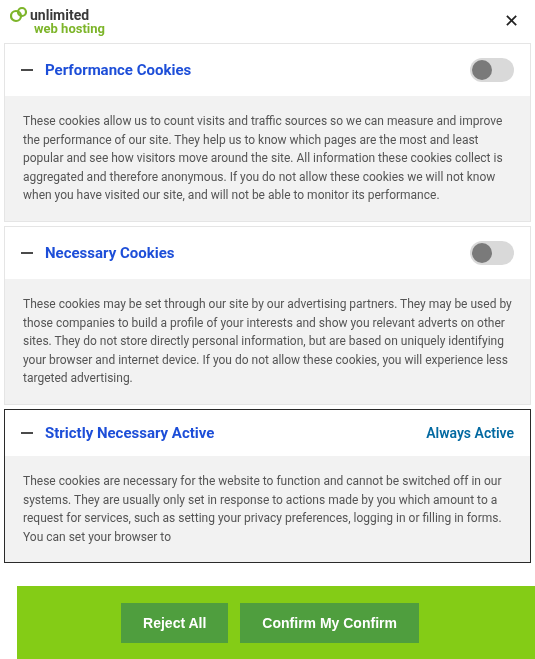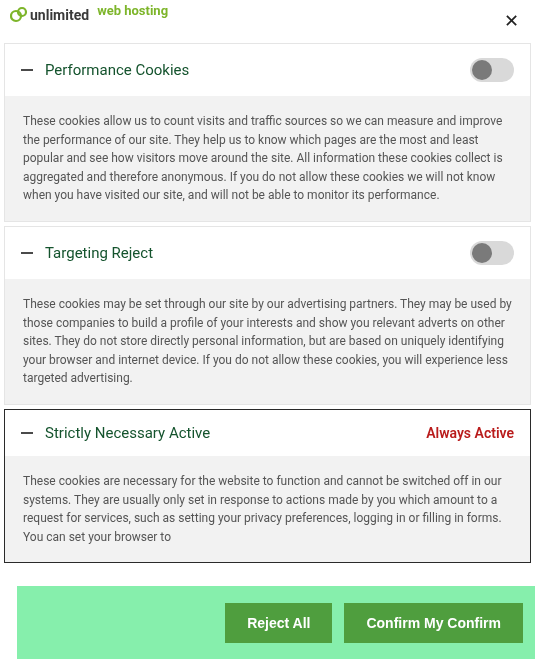--- a/index.html
+++ b/index.html
@@ -1,34 +1,34 @@
 <!DOCTYPE html>
 <html><head>
 <meta charset="utf-8">
 <style>
 *{box-sizing:border-box;margin:0;padding:0}
 body{width:535px;height:659px;font-family:-apple-system,BlinkMacSystemFont,"Segoe UI",Roboto,Arial,sans-serif;color:#4a4a4a;background:#fff;position:relative;overflow:hidden}
 .header{display:flex;align-items:flex-start;justify-content:space-between;padding:6px 12px 4px 10px}
-.logo{display:flex;flex-direction:row;line-height:1}
+.logo{display:flex;flex-direction:column;line-height:1}
 .logo-top{display:flex;align-items:center;font-weight:700;font-size:14px;color:#3a3a3a}
 .logo-mark{width:18px;height:18px;margin-right:2px;position:relative}
 .logo-mark svg{display:block}
-.logo-bottom{font-weight:700;font-size:13px;color:#7db52a;margin-left:8px;margin-top:-2px}
+.logo-bottom{font-weight:700;font-size:13px;color:#7db52a;margin-left:24px;margin-top:-2px}
 .close-x{font-size:18px;color:#222;cursor:pointer;padding:4px}
 .section{border:1px solid #e5e5e5;margin:4px 4px 0 4px}
 .section.active{border:1px solid #2a2a2a}
 .sec-header{display:flex;align-items:center;justify-content:space-between;padding:14px 16px;background:#fff}
 .sec-left{display:flex;align-items:center;gap:12px}
 .minus{width:12px;height:2px;background:#4a4a4a;display:inline-block}
-.sec-title{font-weight:400;font-size:15px;color:#14532d}
+.sec-title{font-weight:700;font-size:15px;color:#1d4ed8}
 .toggle{width:44px;height:24px;background:#d9d9d9;border-radius:12px;position:relative;cursor:pointer}
 .toggle-knob{width:20px;height:20px;background:#7a7a7a;border-radius:50%;position:absolute;top:2px;left:2px}
-.always{color:#b91c1c;font-weight:600;font-size:14px}
+.always{color:#0369a1;font-weight:600;font-size:14px}
 .sec-body{background:#f2f2f2;padding:16px 18px;color:#555;font-size:12px;line-height:1.55}
-.footer{position:absolute;bottom:0;left:17px;right:0;background:#86efac;padding:16px 12px 16px 0;display:flex;justify-content:flex-end;gap:12px;border-top:1px solid rgba(0,0,0,0)}
+.footer{position:absolute;bottom:0;left:17px;right:0;background:#84cc16;padding:16px 12px 16px 0;display:flex;justify-content:center;gap:12px;border-top:1px solid rgba(0,0,0,0)}
 .btn{border:none;padding:12px 22px;font-weight:700;font-size:14px;cursor:pointer;color:#fff;background:#4f9e3e}
 </style>
 </head>
 <body>
 
 <div class="header">
   <div class="logo">
     <div class="logo-top">
       <span class="logo-mark">
         <svg viewBox="0 0 18 18">
@@ -53,21 +53,21 @@
         <div class="toggle-knob"></div>
       </div>
   </div>
   <div class="sec-body">These cookies allow us to count visits and traffic sources so we can measure and improve the performance of our site. They help us to know which pages are the most and least popular and see how visitors move around the site. All information these cookies collect is aggregated and therefore anonymous. If you do not allow these cookies we will not know when you have visited our site, and will not be able to monitor its performance.</div>
 </div>
 
 <div class="section">
   <div class="sec-header">
     <div class="sec-left">
       <span class="minus"></span>
-      <span class="sec-title">Targeting Reject</span>
+      <span class="sec-title">Necessary Cookies</span>
     </div>
     <div class="toggle">
         <div class="toggle-knob"></div>
       </div>
   </div>
   <div class="sec-body">These cookies may be set through our site by our advertising partners. They may be used by those companies to build a profile of your interests and show you relevant adverts on other sites. They do not store directly personal information, but are based on uniquely identifying your browser and internet device. If you do not allow these cookies, you will experience less targeted advertising.</div>
 </div>
 
 <div class="section active">
   <div class="sec-header">

